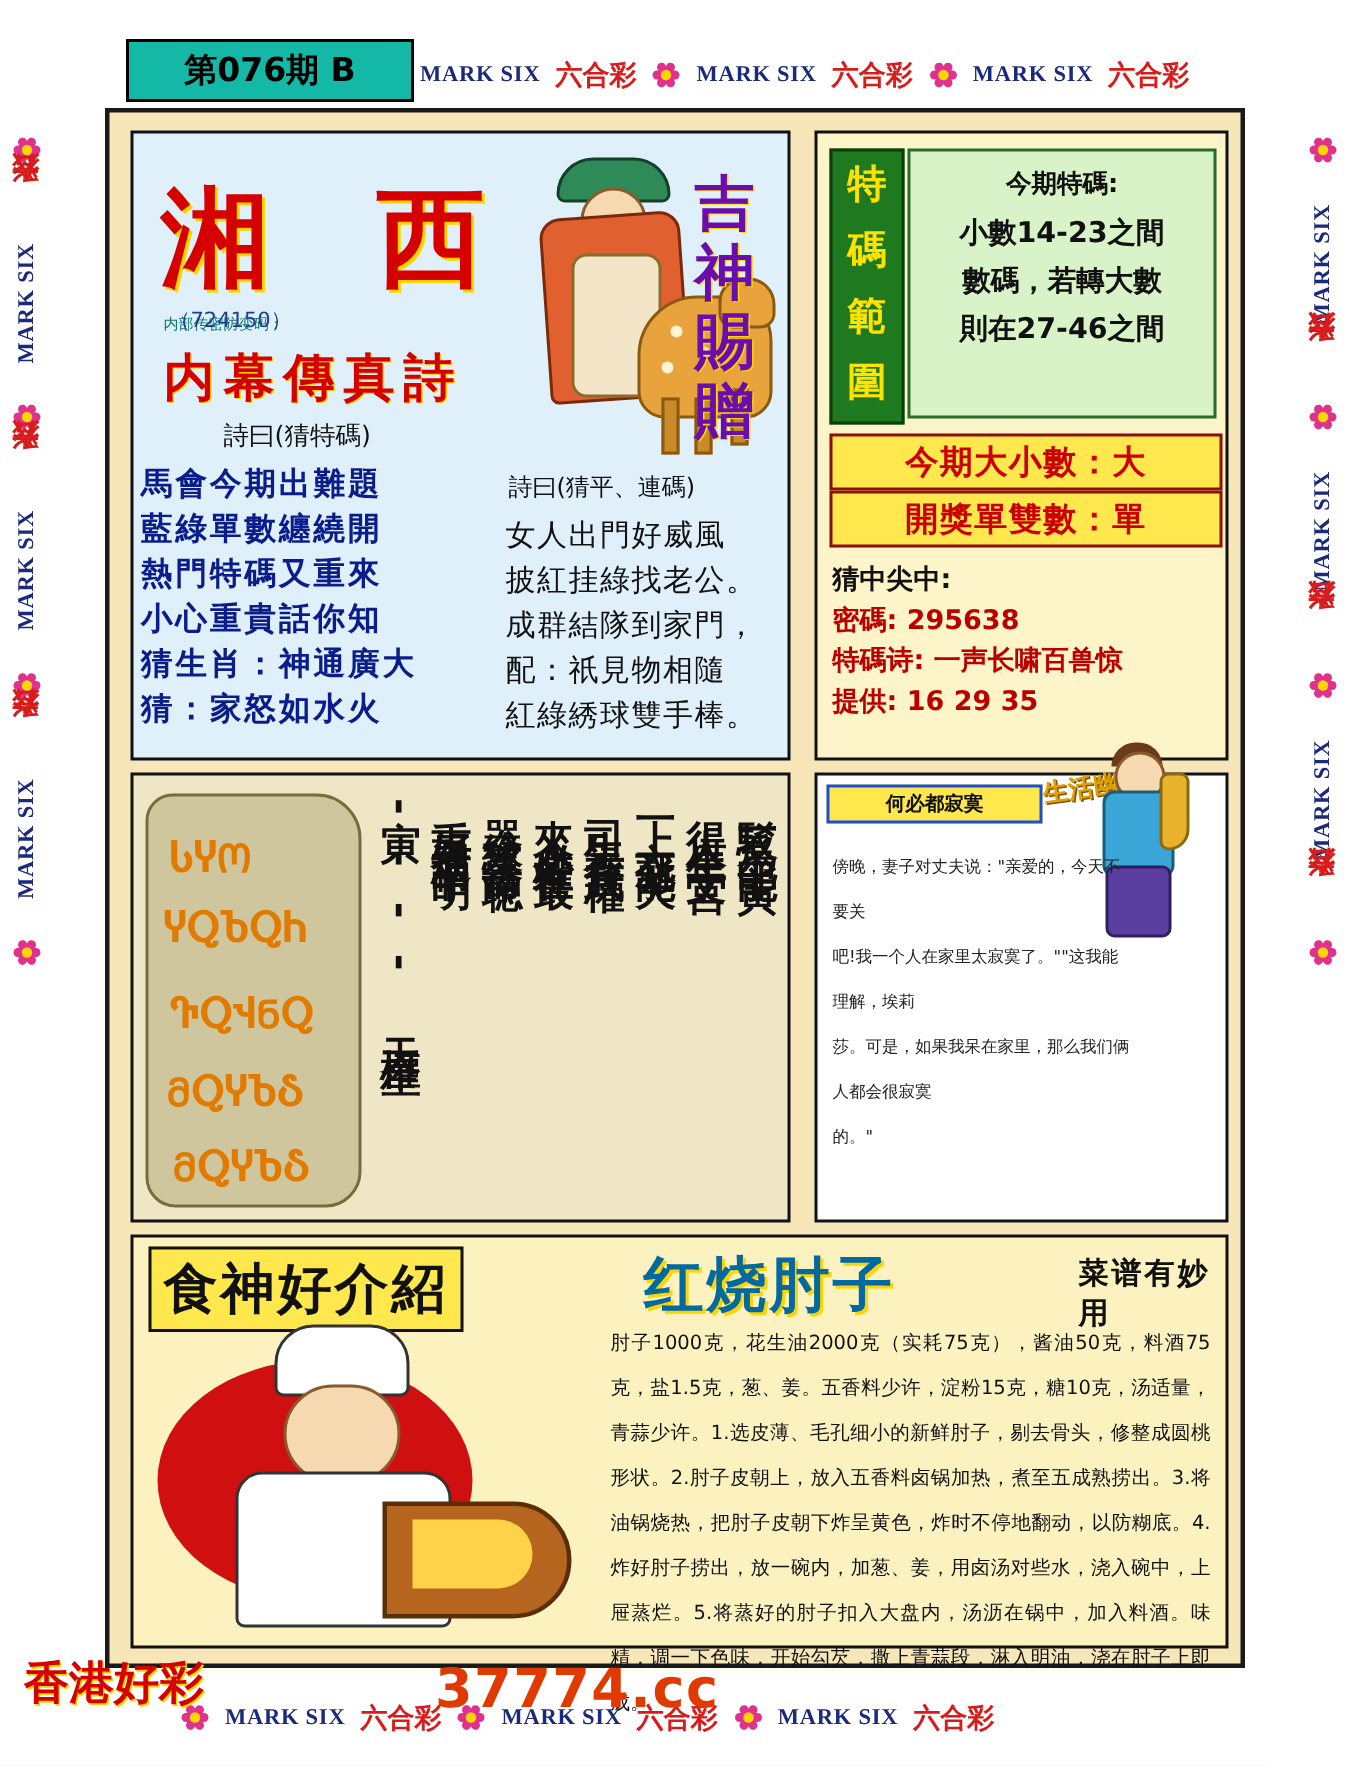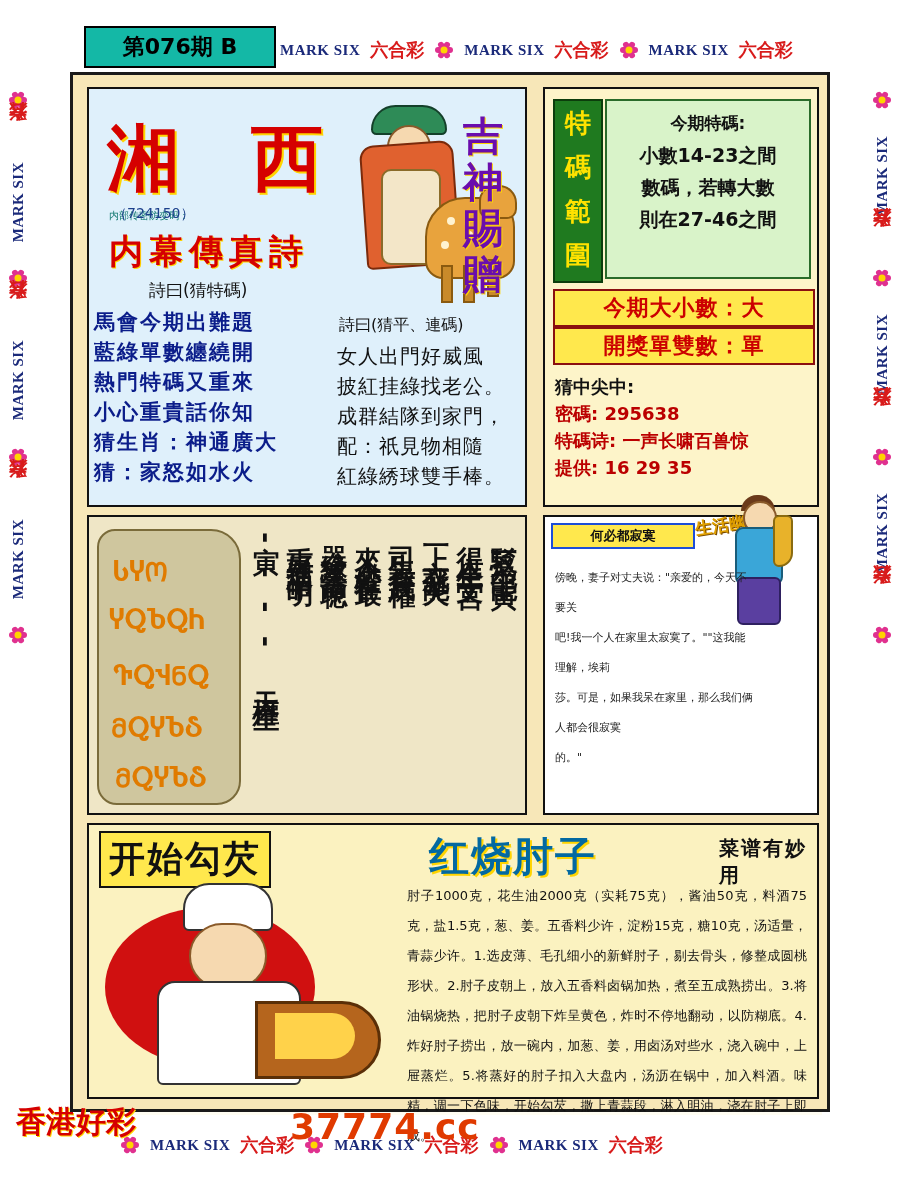--- a/index.html
+++ b/index.html
@@ -418,21 +418,21 @@
       </div>
       <div class="hum-text">
         <div>傍晚，妻子对丈夫说："亲爱的，今天不要关</div>
         <div>吧!我一个人在家里太寂寞了。""这我能理解，埃莉</div>
         <div>莎。可是，如果我呆在家里，那么我们俩人都会很寂寞</div>
         <div>的。"</div>
       </div>
     </div>
 
     <div class="panel p-bottom">
-      <div class="chef-banner">开始勾芡</div>
+      <div class="chef-banner">食神好介紹</div>
       <div class="dish-title">红烧肘子</div>
       <div class="recipe-tag">菜谱有妙用</div>
       <div class="chef">
         <div class="chef-circle"></div>
         <div class="chef-hat"></div>
         <div class="chef-face"></div>
         <div class="chef-body"></div>
         <div class="pan"></div>
         <div class="pan-food"></div>
       </div>

